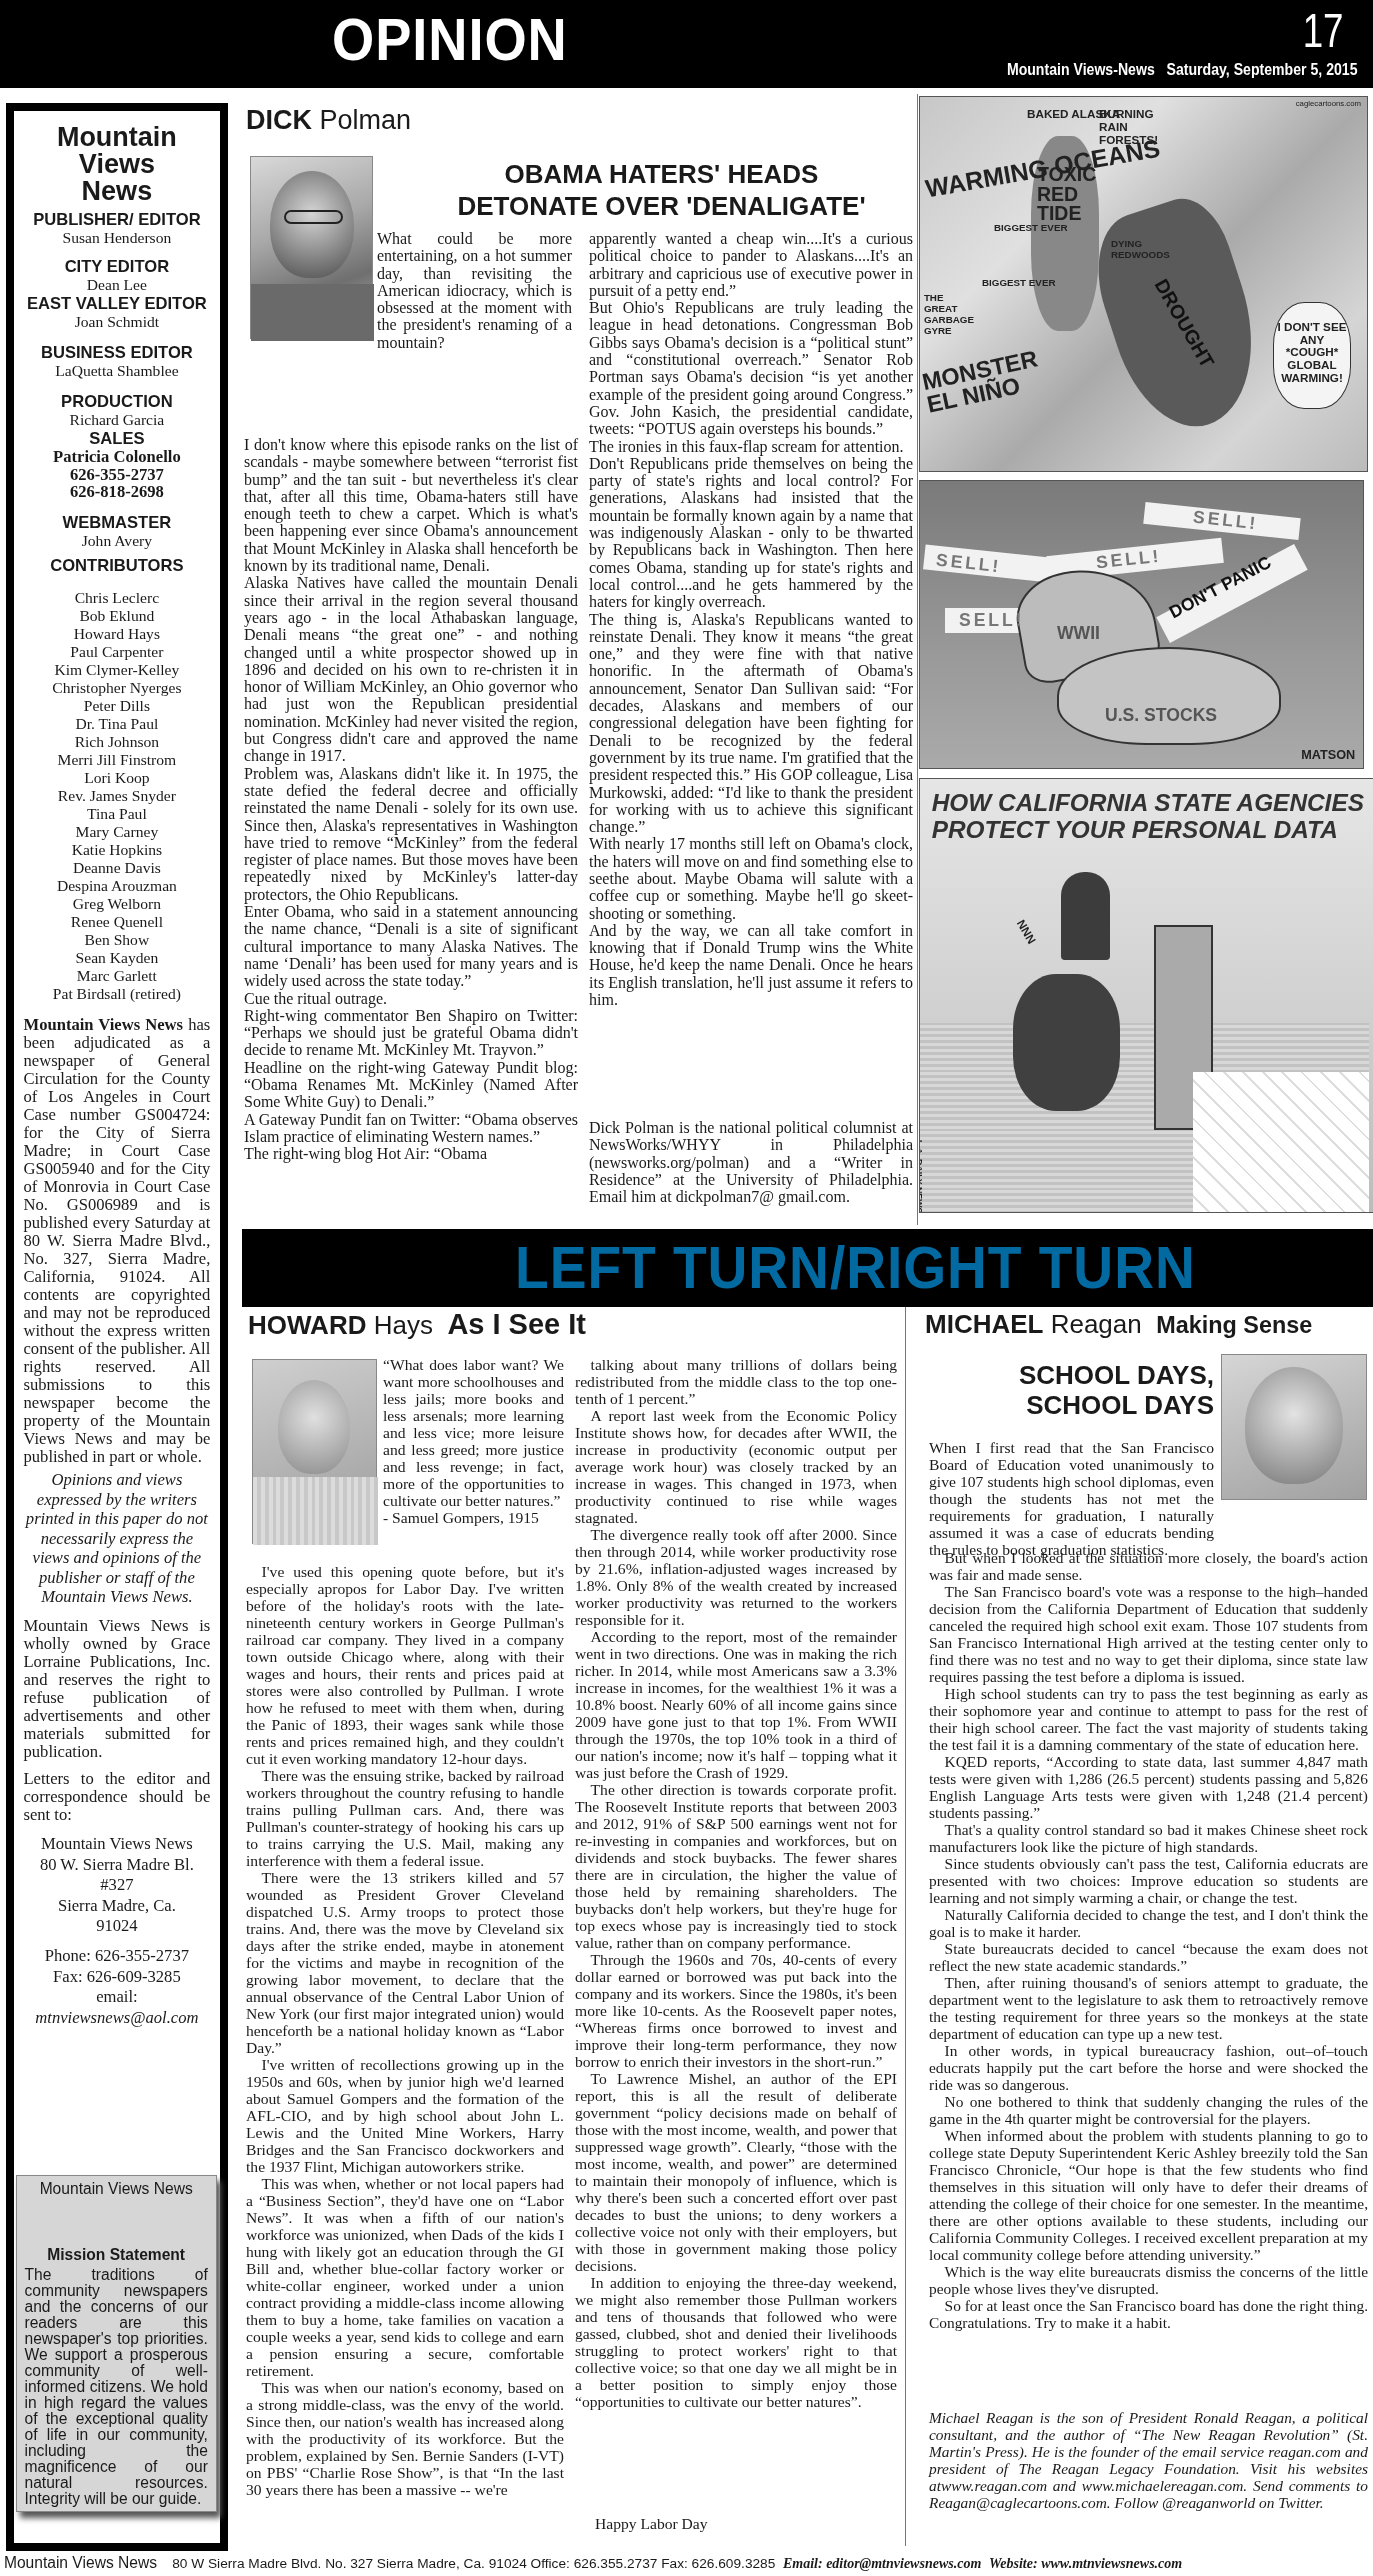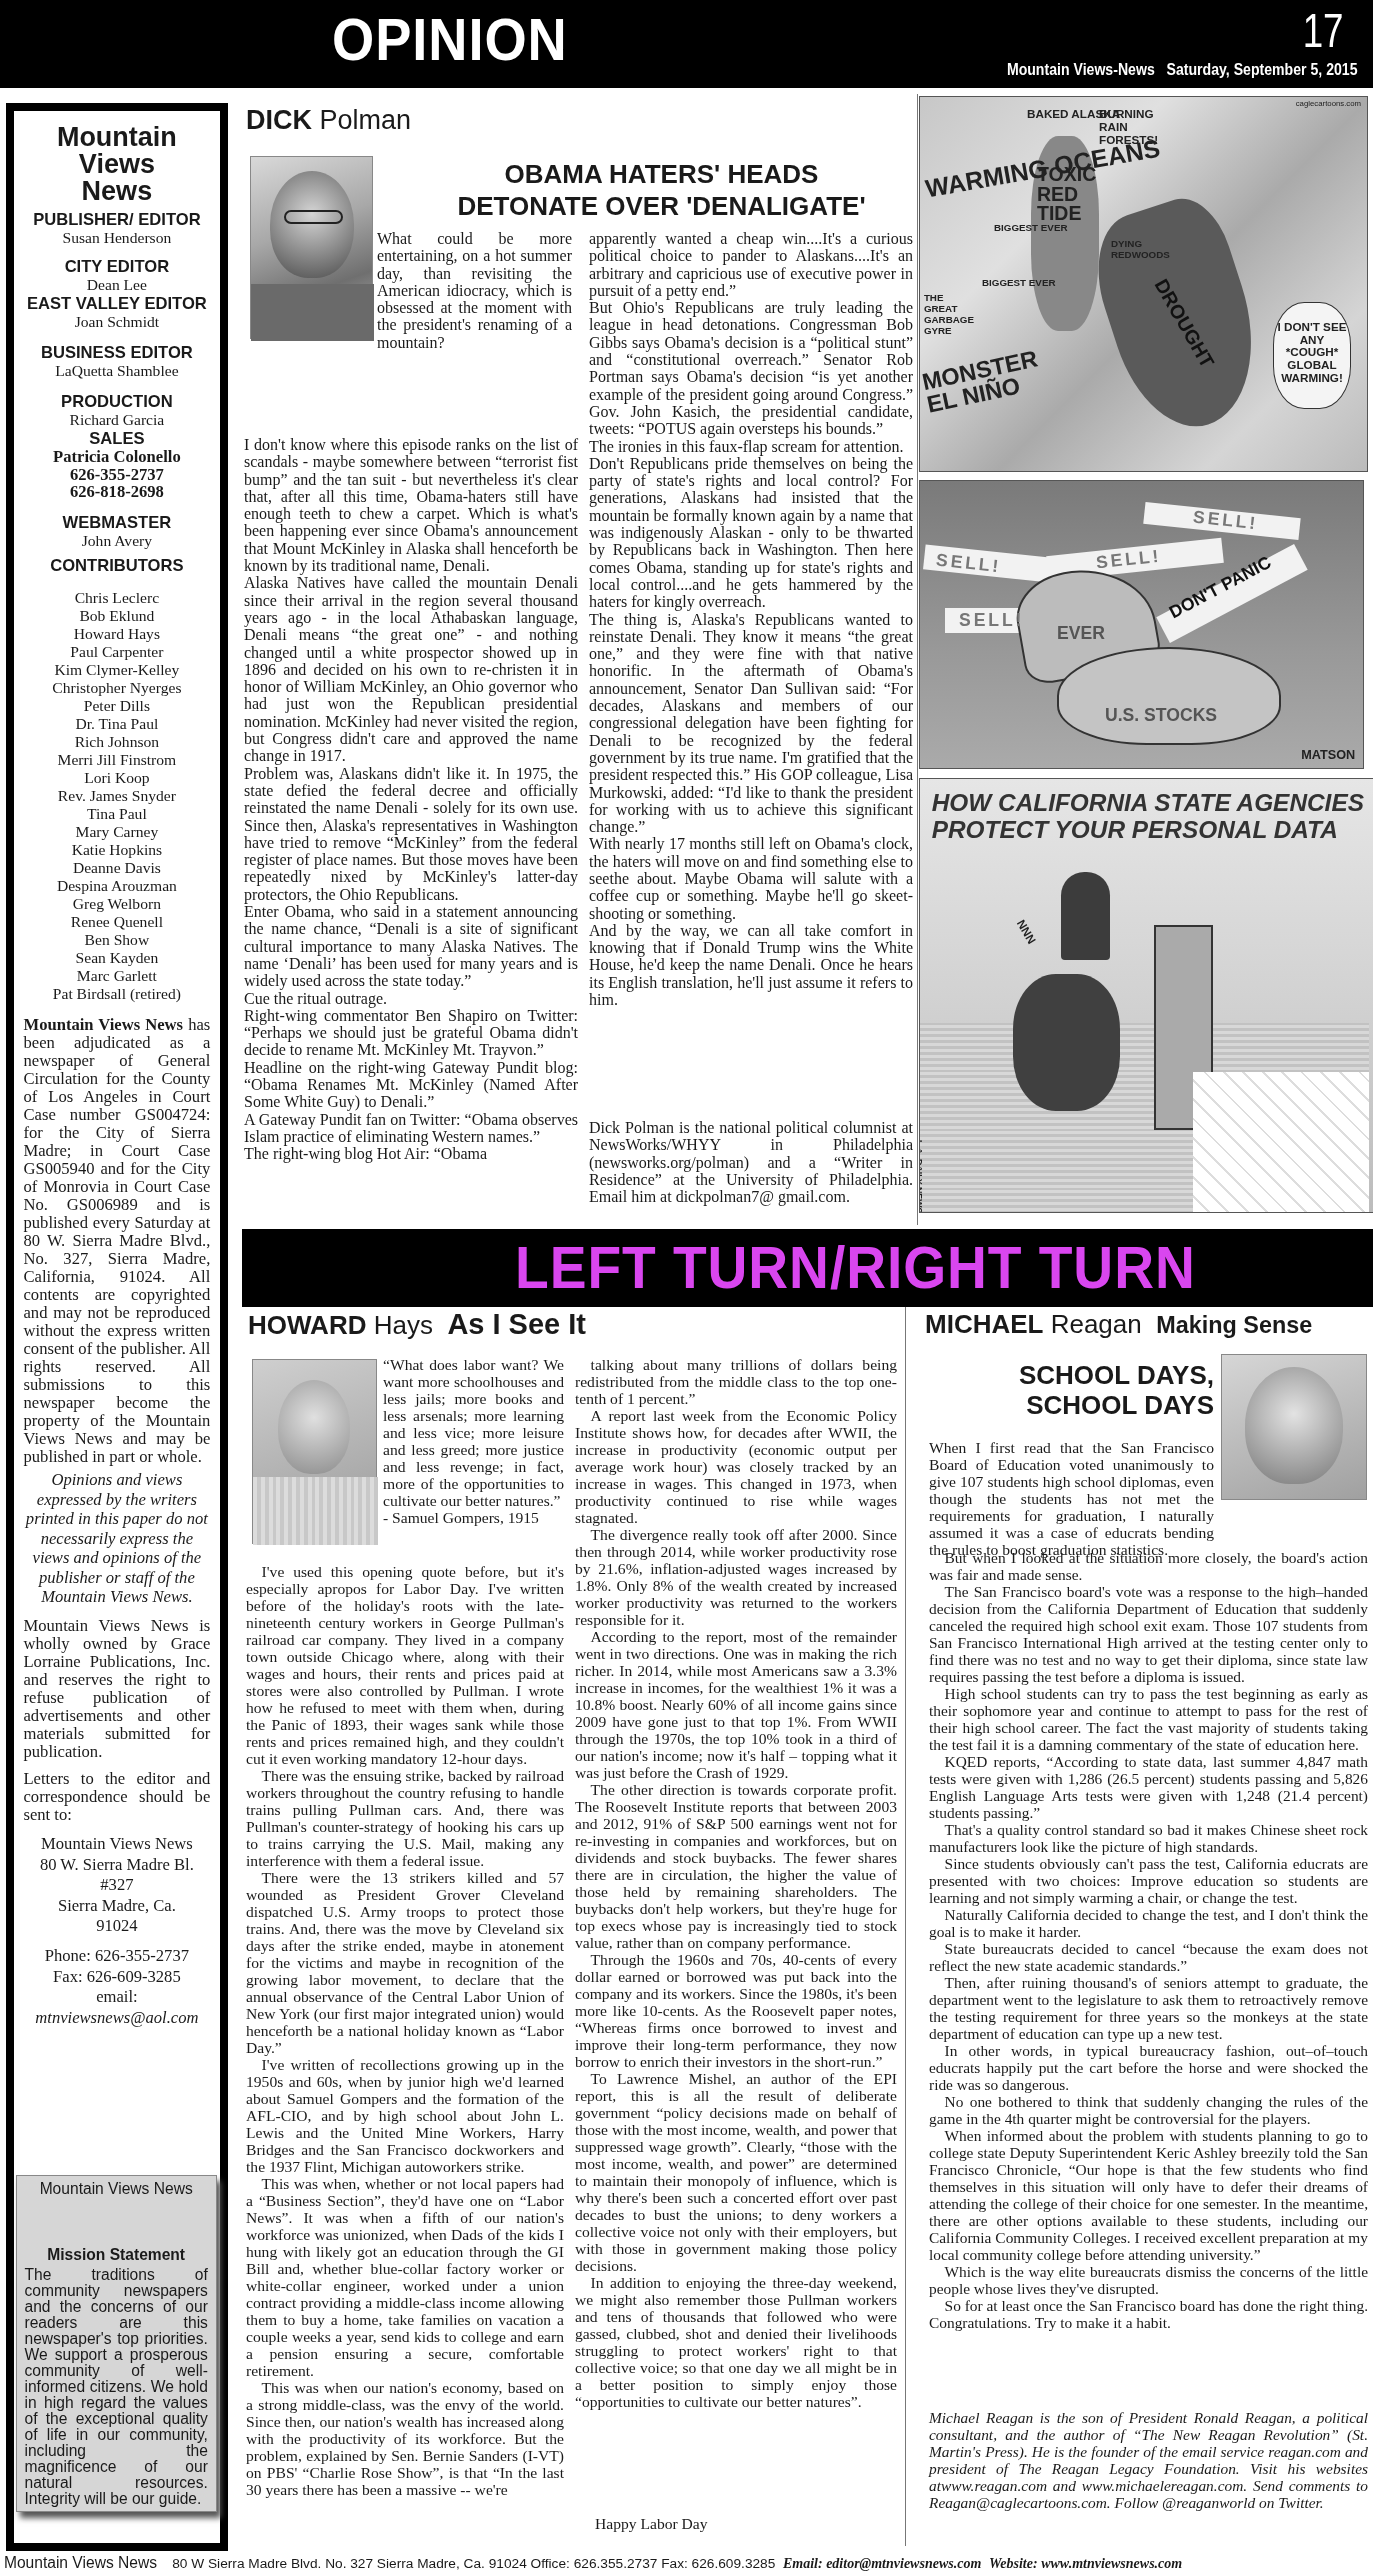--- a/index.html
+++ b/index.html
@@ -36,21 +36,21 @@
   .photo { background: linear-gradient(160deg, #d9d9d9 0%, #a8a8a8 40%, #6f6f6f 70%, #bdbdbd 100%); border: 1px solid #888; position: absolute; }
   .photo .face { position: absolute; border-radius: 50% 50% 45% 45%; background: radial-gradient(circle at 50% 40%, #cfcfcf, #7a7a7a); }
   .headline { font-family: "Liberation Sans", sans-serif; font-weight: bold; text-align: center; }
   .col { position: absolute; font-size: 16px; line-height: 17.3px; text-align: justify; }
 
   
   .cartoon { position: absolute; border: 1px solid #555; overflow: hidden; }
   .cartoon .cap { position: absolute; font-family: "Liberation Sans", sans-serif; font-weight: bold; color: #222; }
 
   
-  .lt-banner { position: absolute; left: 242px; top: 1229px; width: 1131px; height: 78px; background: #000; color: #d946ef; }
+  .lt-banner { position: absolute; left: 242px; top: 1229px; width: 1131px; height: 78px; background: #000; color: #0369a1; }
   .lt-banner .t { position: absolute; left: 273px; top: 3.9px; font-family: "Liberation Sans", sans-serif; font-weight: bold; font-size: 60px; transform: scaleX(0.92); transform-origin: left; white-space: nowrap; letter-spacing: 1px; }
 
   .divider-v { position: absolute; width: 1px; background: #777; }
   .footer { position: absolute; left: 0; top: 2554px; width: 1373px; height: 22.4px; font-family: "Liberation Sans", sans-serif; font-size: 13.7px; white-space: nowrap; padding-left: 3.9px; }
   .footer .it { font-family: "Liberation Serif", serif; font-style: italic; font-weight: bold; font-size: 14px; }
 </style>
 </head>
 <body>
 
 <div class="banner">
@@ -201,21 +201,21 @@
   <div style="position:absolute;left:127px;top:66px;width:176px;height:25px;background:#f2f2f2;transform:rotate(-6deg);"></div>
   <div style="position:absolute;left:25px;top:127px;width:137px;height:25px;background:#f2f2f2;"></div>
   <div style="position:absolute;left:234px;top:98px;width:156px;height:29px;background:#f2f2f2;transform:rotate(-28deg);"></div>
   <div style="position:absolute;left:98px;top:88px;width:137px;height:107px;background:#bcbcbc;border:2px solid #333;border-radius:40% 60% 20% 20%;transform:rotate(-10deg);"></div>
   <div style="position:absolute;left:137px;top:166px;width:224px;height:98px;background:#c4c4c4;border:2px solid #333;border-radius:50% 50% 40% 40%;"></div>
   <div class="cap" style="left:273px;top:29px;font-size:17.6px;color:#777;letter-spacing:2.9px;transform:rotate(6deg);">SELL!</div>
   <div class="cap" style="left:15.6px;top:72px;font-size:17.6px;color:#777;letter-spacing:2.9px;transform:rotate(6deg);">SELL!</div>
   <div class="cap" style="left:176px;top:68px;font-size:17.6px;color:#777;letter-spacing:2.9px;transform:rotate(-6deg);">SELL!</div>
   <div class="cap" style="left:39px;top:129px;font-size:17.6px;color:#777;letter-spacing:2.9px;">SELL!</div>
   <div class="cap" style="left:244px;top:96px;font-size:17.6px;color:#111;transform:rotate(-28deg);">DON'T PANIC</div>
-  <div class="cap" style="left:137px;top:142px;font-size:17.6px;color:#555;">EVER</div>
+  <div class="cap" style="left:137px;top:142px;font-size:17.6px;color:#555;">WWII</div>
   <div class="cap" style="left:185px;top:224px;font-size:17.6px;color:#555;">U.S. STOCKS</div>
   <div class="cap" style="right:7.8px;bottom:5.9px;font-size:12.7px;">MATSON</div>
 </div>
 
 <div class="cartoon" style="left:919px;top:778px;width:538px;height:435px;background:linear-gradient(180deg,#e6e6e6 0%,#d0d0d0 55%,#bcbcbc 100%);">
   <div class="cap" style="left:11.7px;top:9.8px;font-size:24.4px;line-height:27px;font-style:italic;color:#333;white-space:nowrap;">
     <div>HOW CALIFORNIA STATE AGENCIES</div>
     <div>PROTECT YOUR PERSONAL DATA</div>
   </div>
   <div style="position:absolute;left:0;top:244px;width:449px;height:191px;background:repeating-linear-gradient(0deg,#c2c2c2 0 2.9px,#d8d8d8 2.9px 5.9px);"></div>

